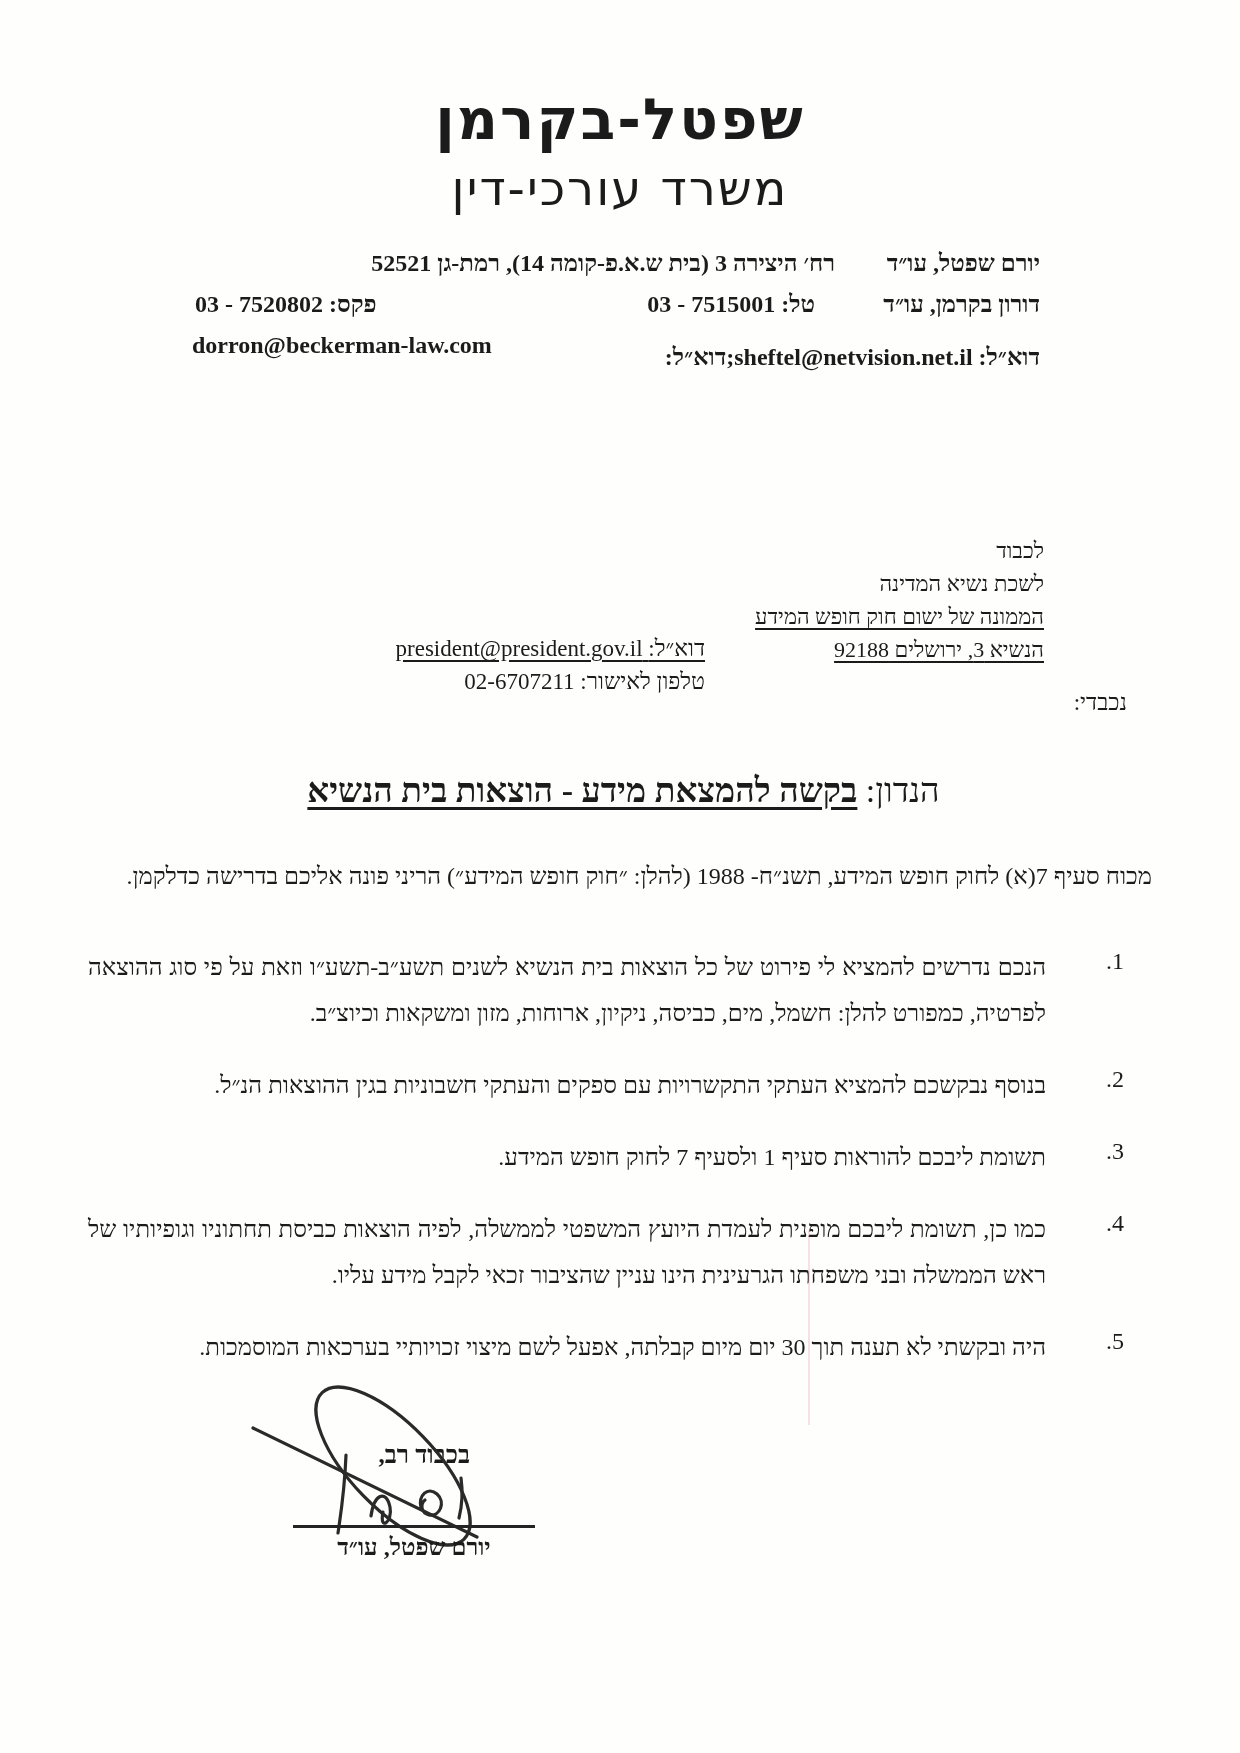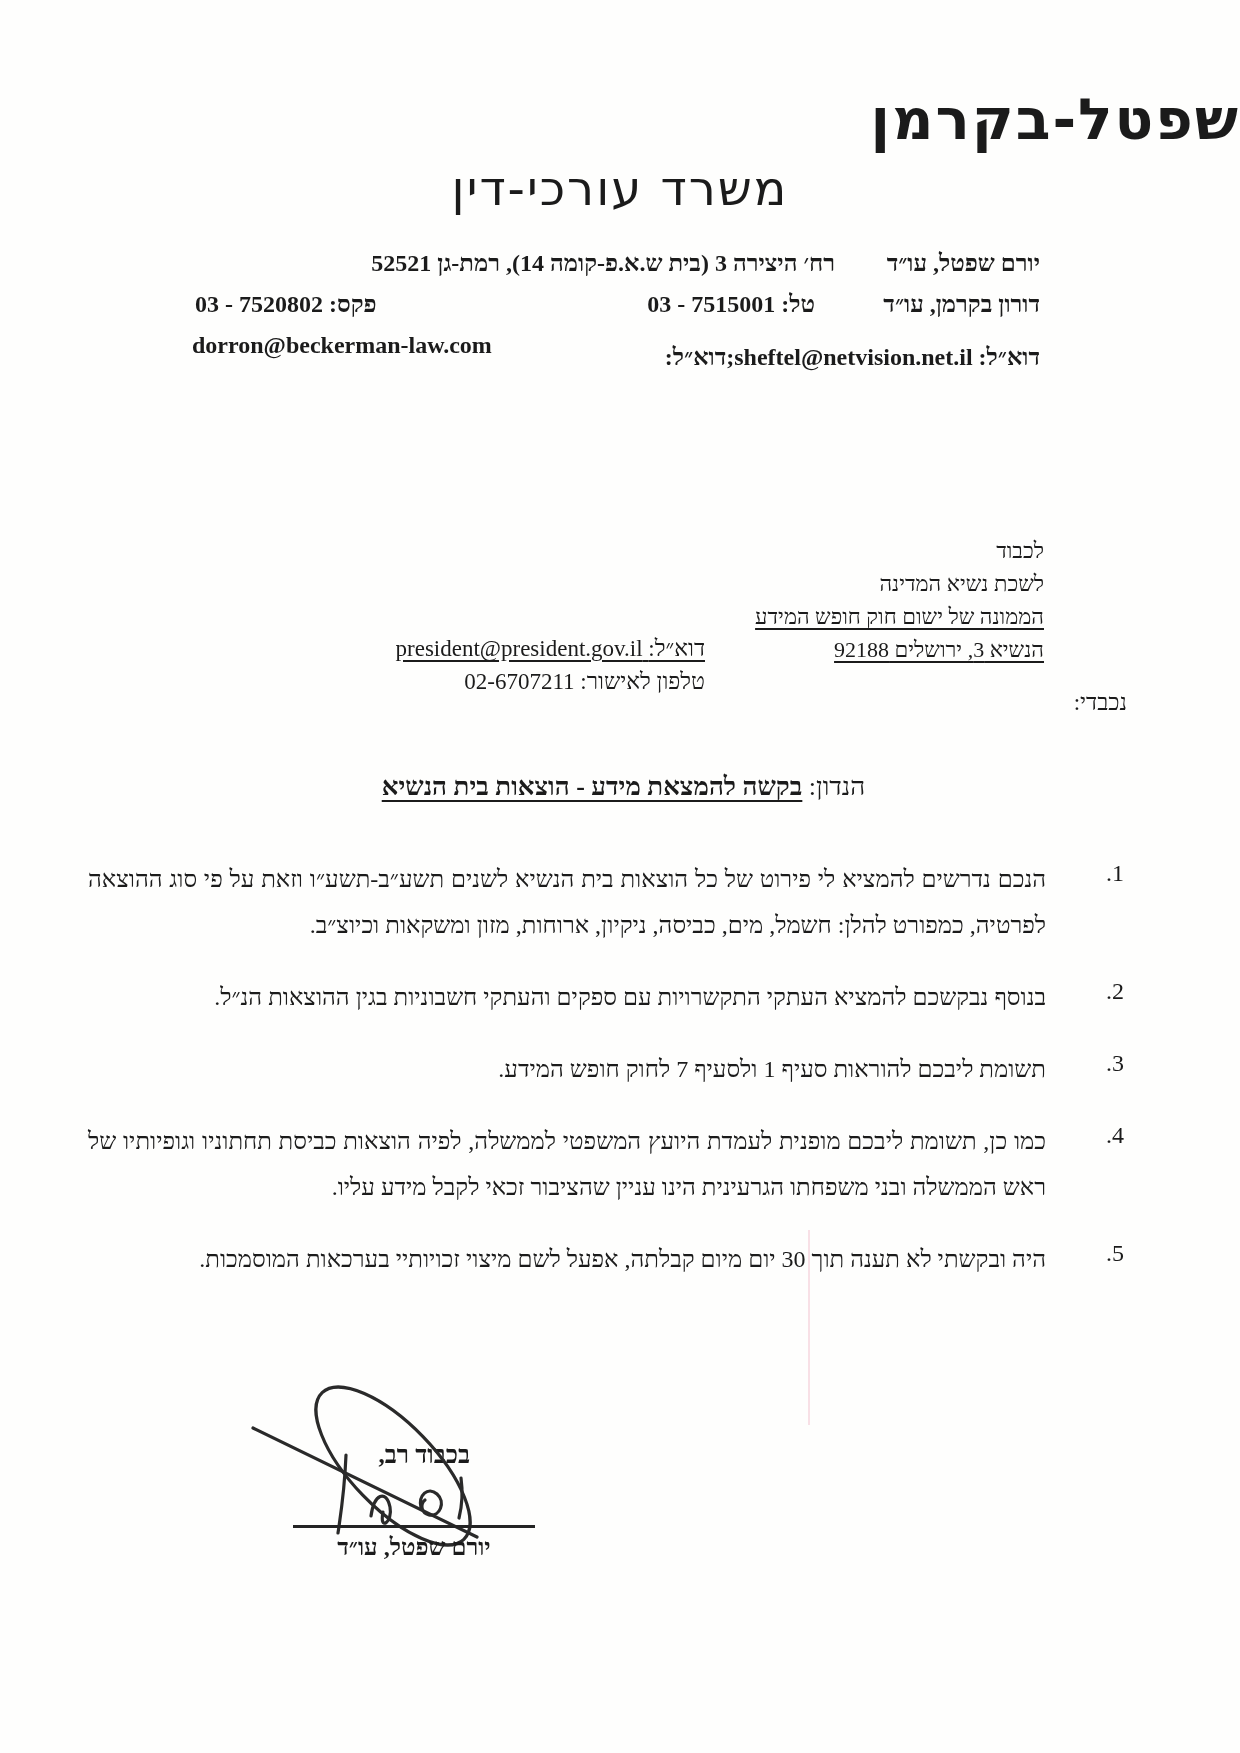--- a/index.html
+++ b/index.html
@@ -4,21 +4,21 @@
 <style>
   html,body{margin:0;padding:0;background:#ffffff;}
   .page{
     position:relative;width:1240px;height:1753px;background:#fefefdff;
     font-family:"Liberation Serif","DejaVu Sans",sans-serif;
     color:#1b1b1b;direction:rtl;overflow:hidden;
   }
   .abs{position:absolute;}
   
   .firm-name{
-    top:86px;left:0;width:100%;
+    top:86px;left:0;width:100%;text-align:center;
     font-family:"DejaVu Sans",sans-serif;font-weight:bold;
     font-size:57px;letter-spacing:2px;
   }
   .firm-subtitle{
     top:160px;left:0;width:100%;text-align:center;
     font-family:"DejaVu Sans",sans-serif;font-weight:normal;
     font-size:48px;letter-spacing:2px;
   }
   
   .contact{top:250px;left:190px;width:850px;height:125px;font-weight:bold;font-size:24px;}
@@ -36,21 +36,21 @@
   
   .recipient{
     top:534px;right:196px;text-align:right;font-size:22px;line-height:33px;
     font-family:Liberation Serif, serif;
   }
   .u{text-decoration:underline;text-underline-offset:4px;}
   
   .confirm{top:632px;right:535px;text-align:right;font-size:23px;line-height:33px;}
   .greeting{top:690px;right:113px;font-size:23px;}
   
-  .subject{top:772px;left:95px;width:1057px;text-align:center;font-size:26px;}
+  .subject{top:772px;left:95px;width:1057px;text-align:center;font-size:34px;}
   .subject-text{font-weight:bold;text-decoration:underline;text-underline-offset:5px;}
   
   .body-block{top:856px;left:88px;width:1064px;font-size:24px;}
   .intro{text-align:justify;line-height:40px;margin:0 0 48px 0;}
   .item{display:flex;margin:0 28px 26px 0;}
   .item-num{flex:0 0 26px;white-space:nowrap;line-height:35px;}
   .item-text{flex:1;margin-right:52px;text-align:justify;line-height:46px;}
   
   .closing-salutation{top:1441px;right:770px;font-weight:bold;font-size:25px;}
   .signer{
@@ -98,20 +98,21 @@
   </div>
 
   <div class="abs greeting">נכבדי:</div>
 
   <div class="abs subject">
     <span>הנדון:</span>
     <span class="subject-text">בקשה להמצאת מידע - הוצאות בית הנשיא</span>
   </div>
 
   <div class="abs body-block">
+    <p class="intro">מכוח סעיף 7(א) לחוק חופש המידע, תשנ״ח- 1988 (להלן: ״חוק חופש המידע״) הריני פונה אליכם בדרישה כדלקמן.</p>
 
     <div class="item">
       <span class="item-num">1.</span>
       <span class="item-text">הנכם נדרשים להמציא לי פירוט של כל הוצאות בית הנשיא לשנים תשע״ב-תשע״ו וזאת על פי סוג ההוצאה לפרטיה, כמפורט להלן: חשמל, מים, כביסה, ניקיון, ארוחות, מזון ומשקאות וכיוצ״ב.</span>
     </div>
     <div class="item">
       <span class="item-num">2.</span>
       <span class="item-text">בנוסף נבקשכם להמציא העתקי התקשרויות עם ספקים והעתקי חשבוניות בגין ההוצאות הנ״ל.</span>
     </div>
     <div class="item">

